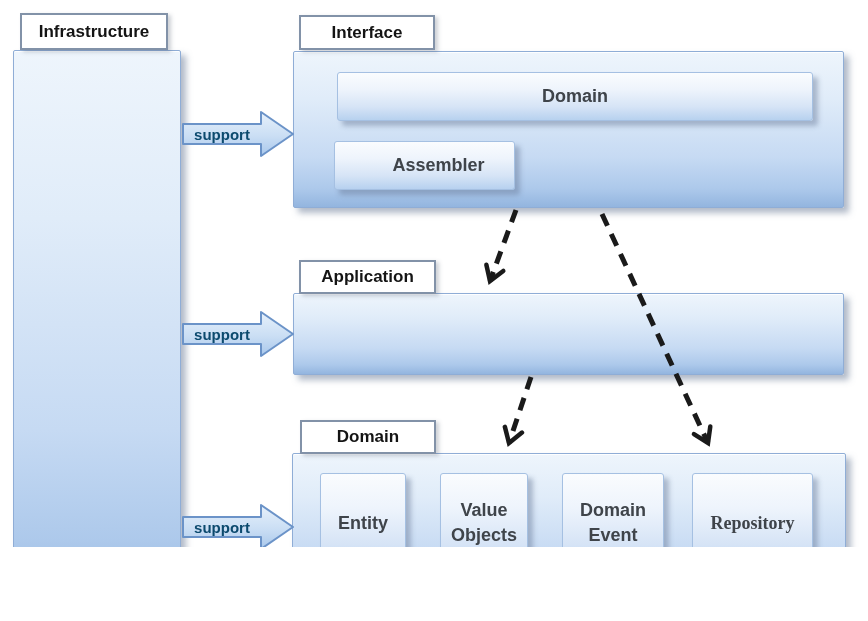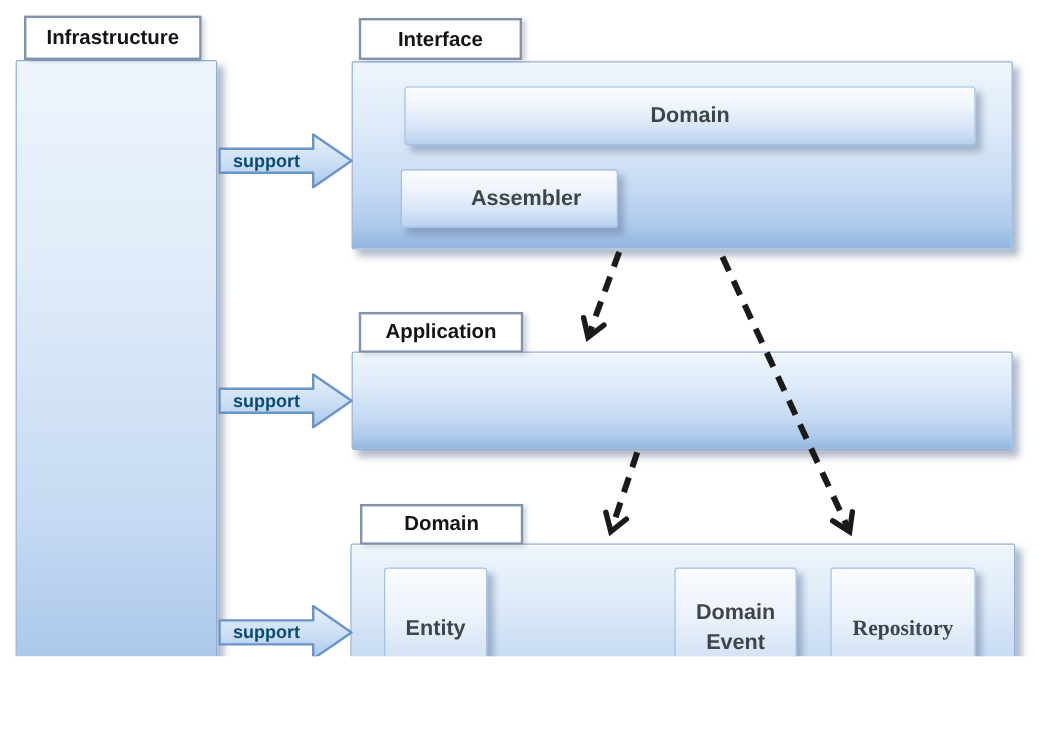--- a/index.html
+++ b/index.html
@@ -102,20 +102,23 @@
     <span>Application</span>
   </div>
 
   <div class="layer" id="domain-outer"></div>
   <div class="label-box" id="domain-label">
     <span>Domain</span>
   </div>
   <div class="node" id="entity">
     <span>Entity</span>
   </div>
+  <div class="node" id="value-objects">
+    <span>Value Objects</span>
+  </div>
   <div class="node" id="domain-event">
     <span>Domain Event</span>
   </div>
   <div class="node" id="repository">
     <span>Repository</span>
   </div>
 
   <div class="support-arrow" id="support-1">
     <svg width="113" height="48" viewBox="0 0 113 48">
       <polygon points="1,14 79,14 79,2 111,24 79,46 79,34 1,34" fill="url(#supportFill)" stroke="#6b93c8" stroke-width="2" stroke-linejoin="round"></polygon>

